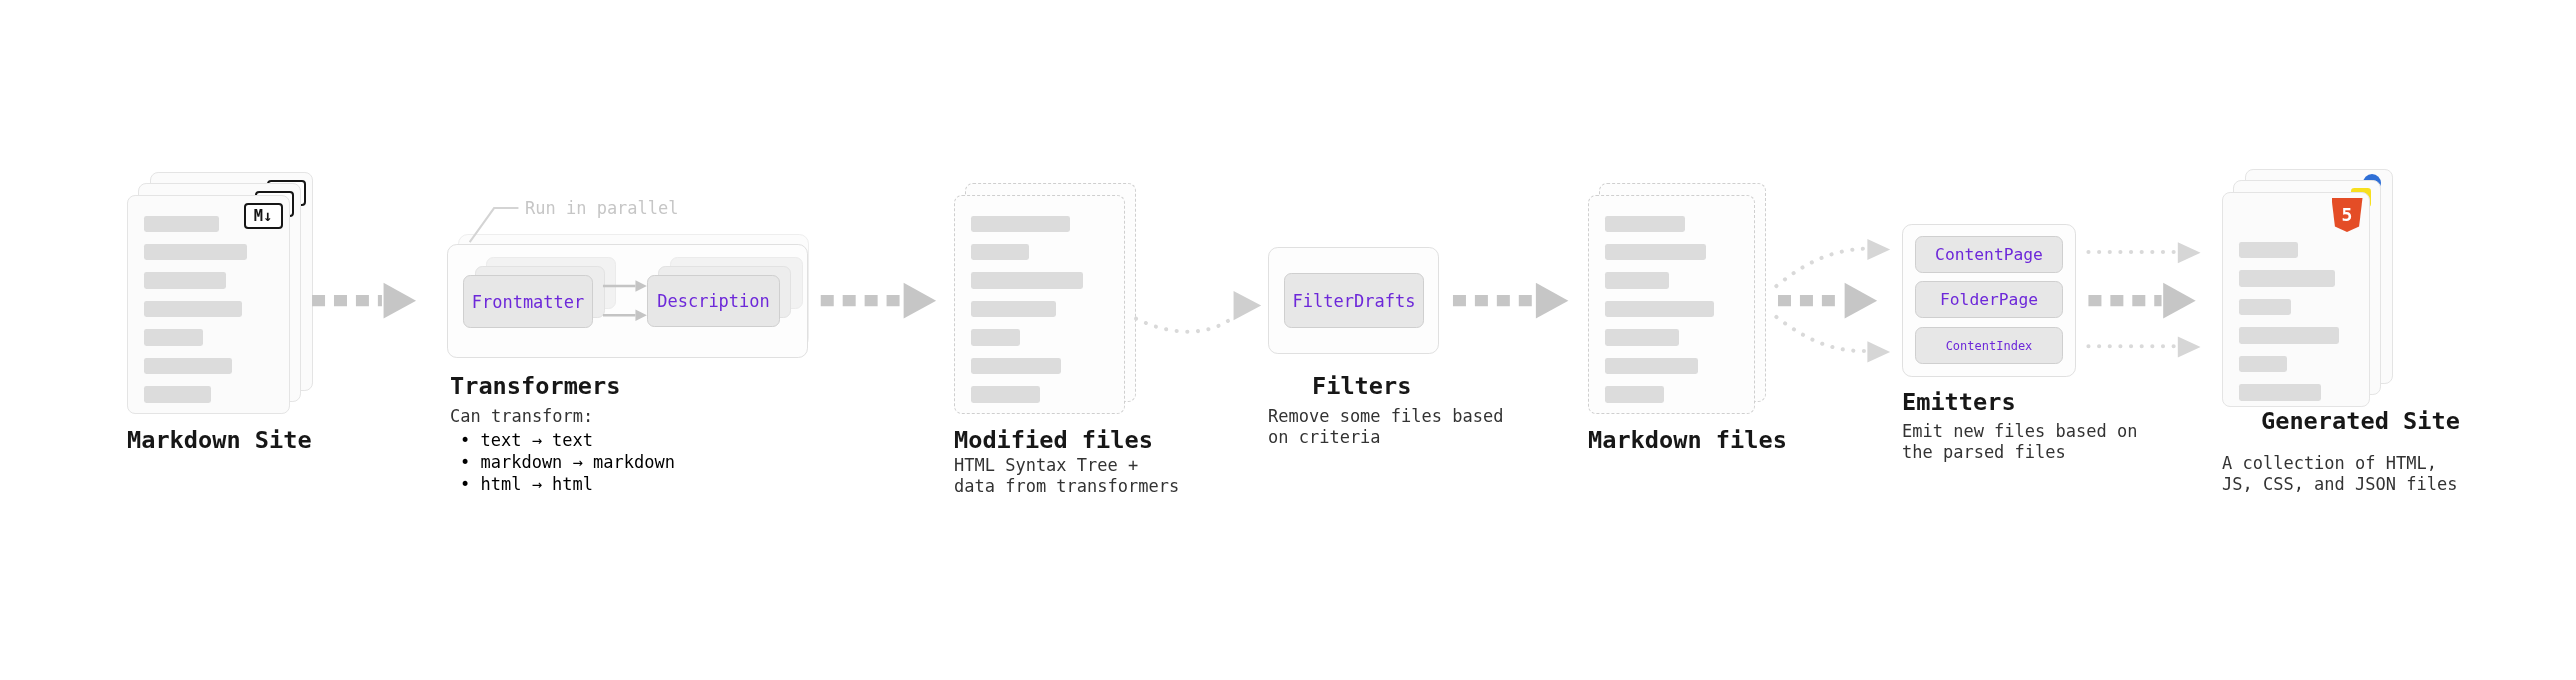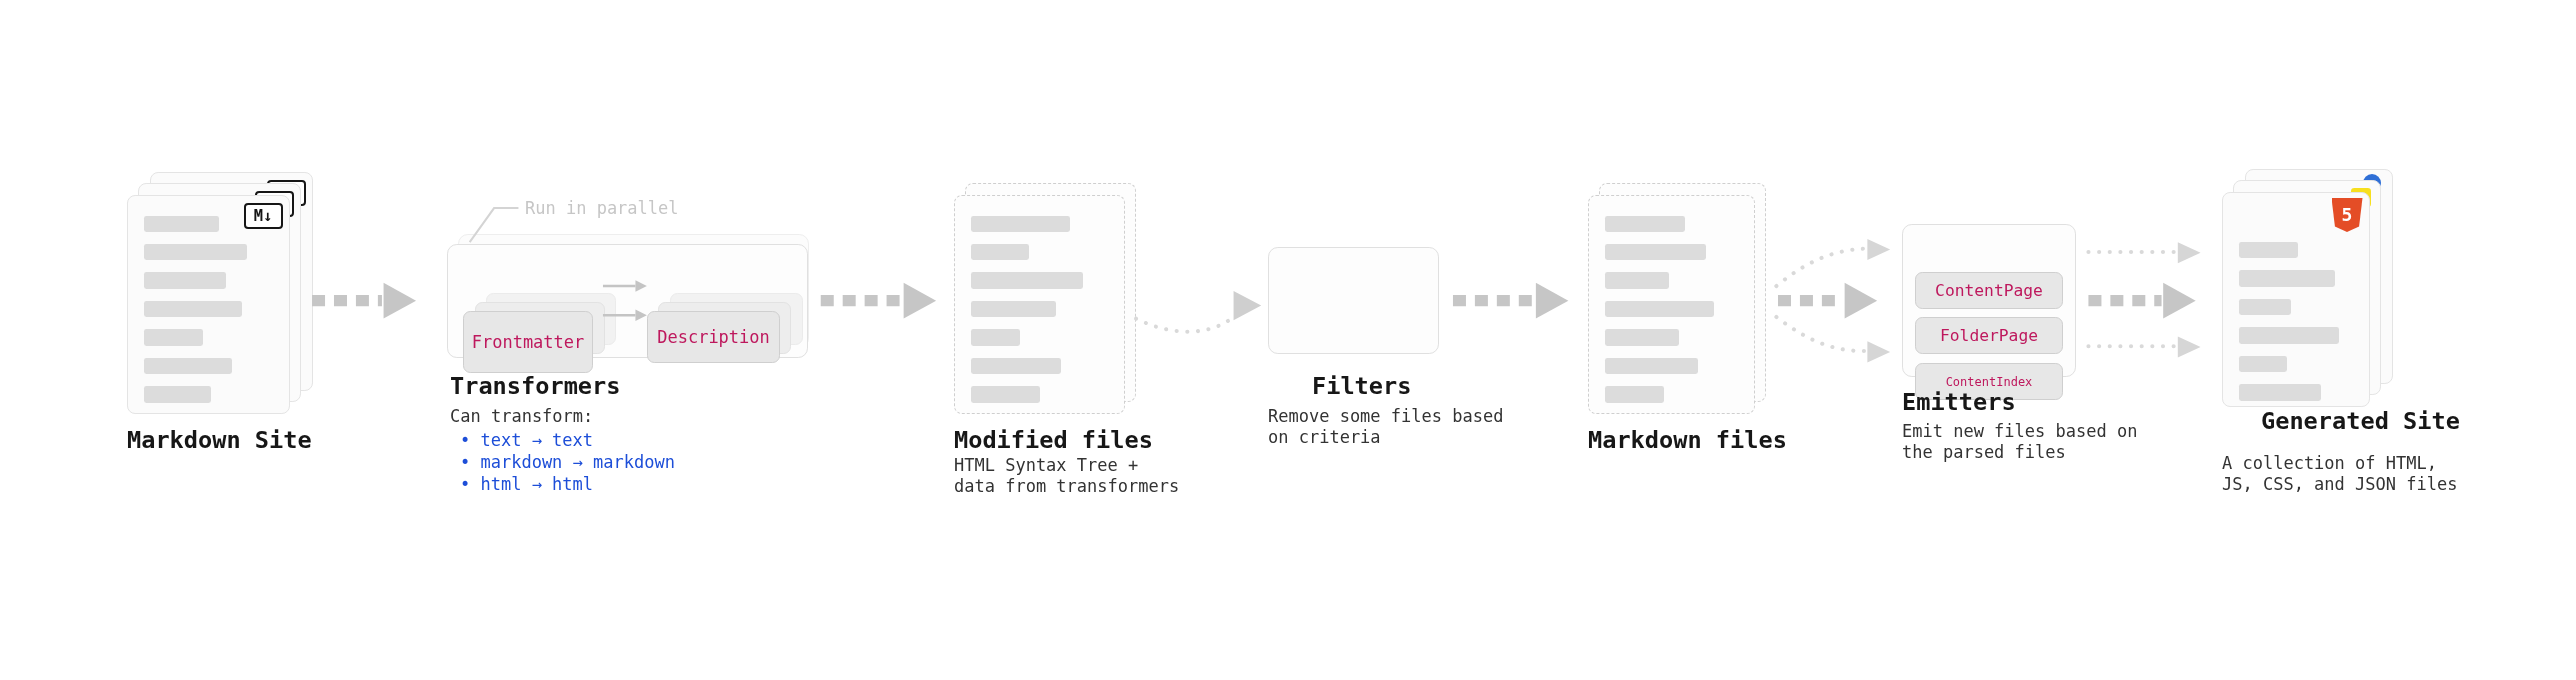--- a/index.html
+++ b/index.html
@@ -20,29 +20,29 @@
   .md-badge { position:absolute; top:6.5px; right:6.5px; width:39px; height:26px;
               border:2.4px solid #161616; border-radius:4.1px; background:#ffffff;
               display:flex; align-items:center; justify-content:center;
               font-size:15.4px; font-weight:700; color:#161616; }
 
   
   .proc-box { position:absolute; background:#fdfdfd; border:1.6px solid #e0e0e0; border-radius:9.8px; }
   .proc-box.ghost { background:#fcfcfc; border-color:#eeeeee; }
   .pill { position:absolute; background:#e7e7e7; border:1.6px solid #cfcfcf; border-radius:7.3px;
           display:flex; align-items:center; justify-content:center;
-          font-size:17px; color:#be185d;margin-top:36px; }
+          font-size:17px; color:#6d28d9; }
   .pill.ghost1 { background:#ededed; border-color:#e2e2e2; }
   .pill.ghost2 { background:#f2f2f2; border-color:#ebebeb; }
 
   
   .title { position:absolute; font-size:23.6px; font-weight:700; color:#171717; white-space:nowrap; }
   .desc  { position:absolute; font-size:17px; color:#333333; white-space:nowrap; }
   .desc .line { height:21px; line-height:21px; }
-  .bullets { position:absolute; font-size:17px; color:#1d4ed8; white-space:nowrap; }
+  .bullets { position:absolute; font-size:17px; color:#000000; white-space:nowrap; }
   .bullets .line { height:22px; line-height:22px; }
   .annotation { position:absolute; font-size:17px; color:#c6c6c6; white-space:nowrap; }
 
   
   .html5-shield { position:absolute; top:4.9px; right:6.5px; width:31px; height:34px;
                   background:#e44d26; color:#ffffff; font-size:18px; font-weight:700;
                   display:flex; align-items:center; justify-content:center;
                   clip-path:polygon(0 0,100% 0,89% 84%,50% 100%,11% 84%); }
   .js-square { position:absolute; top:6.5px; right:9.8px; width:19.5px; height:19.5px;
                background:#f7df1e; border-radius:3.3px; color:#222222;
@@ -78,21 +78,21 @@
       </div>
     </div>
   </div>
   <div class="title" style="left:127px; top:426px;">Markdown Site</div>
 
   <div class="proc-box ghost" style="left:458px; top:234px; width:351px; height:114px;"></div>
   <div class="proc-box" style="left:447px; top:244px; width:361px; height:114px;"></div>
 
   <div class="pill ghost2" style="left:486px; top:257px; width:130px; height:52px;"></div>
   <div class="pill ghost1" style="left:475px; top:266px; width:130px; height:52px;"></div>
-  <div class="pill" style="left:463px; top:275px; width:130px; height:62px;">Frontmatter</div>
+  <div class="pill" style="left:463px; top:275px; width:130px; height:53px;">Frontmatter</div>
 
   <div class="pill ghost2" style="left:670px; top:257px; width:133px; height:52px;"></div>
   <div class="pill ghost1" style="left:658px; top:266px; width:133px; height:52px;"></div>
   <div class="pill" style="left:647px; top:275px; width:133px; height:52px;text-align:right;">Description</div>
 
   <div class="annotation" style="left:525px; top:198px;">Run in parallel</div>
 
   <div class="title" style="left:450px; top:372px;">Transformers</div>
   <div class="desc" style="left:450px; top:406px;">Can transform:</div>
   <div class="bullets" style="left:460px; top:429px;">
@@ -115,20 +115,21 @@
       </div>
     </div>
   </div>
   <div class="title" style="left:954px; top:426px;">Modified files</div>
   <div class="desc" style="left:954px; top:455px;">
     <div class="line">HTML Syntax Tree +</div>
     <div class="line">data from transformers</div>
   </div>
 
   <div class="proc-box" style="left:1268px; top:247px; width:171px; height:107px;"></div>
+  <div class="pill" style="left:1284px; top:273px; width:140px; height:55px;">FilterDrafts</div>
   <div class="title" style="left:1312px; top:372px;">Filters</div>
   <div class="desc" style="left:1268px; top:406px;">
     <div class="line">Remove some files based</div>
     <div class="line">on criteria</div>
   </div>
 
   <div class="node-group" style="left:1588px; top:172px; width:195px; height:244px;">
     <div class="file-card dashed" style="left:11.4px; top:11.4px; width:167px;"></div>
     <div class="file-card dashed" style="left:0; top:23px; width:167px;">
       <div class="bars">

